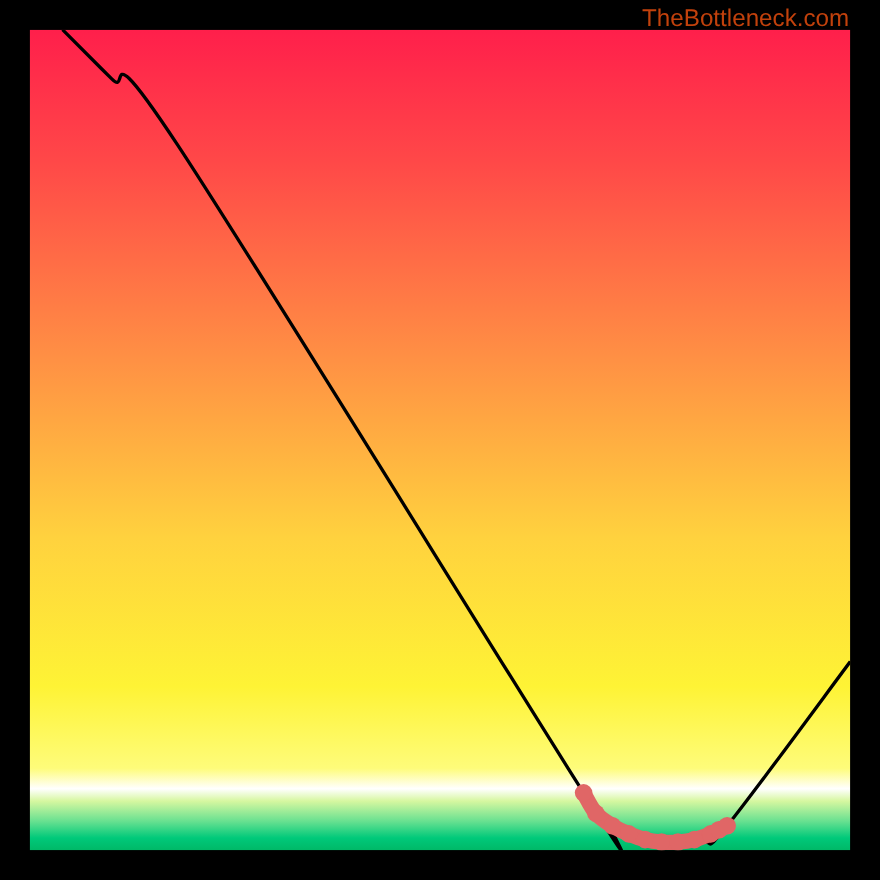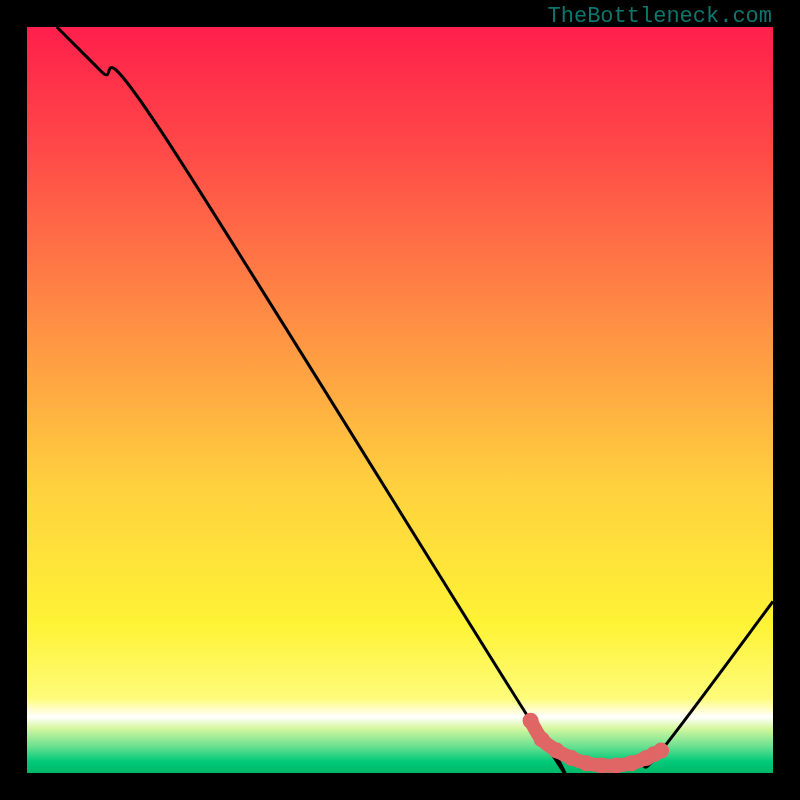--- a/index.html
+++ b/index.html
@@ -15,23 +15,23 @@
     left: 27px;
     top: 27px;
     width: 746px;
     height: 746px;
     box-sizing: border-box;
   }
   .watermark {
     position: absolute;
     top: 4px;
     right: 28px;
-    font-family: Liberation Mono, monospace;
+    font-family: Liberation Sans, sans-serif;
     font-size: 22px;
-    color: #0f766e;
+    color: #c2410c;
     letter-spacing: 0px;
     font-weight: 500;
   }
   svg {
     display: block;
   }
 </style>
 </head>
 <body>
 

